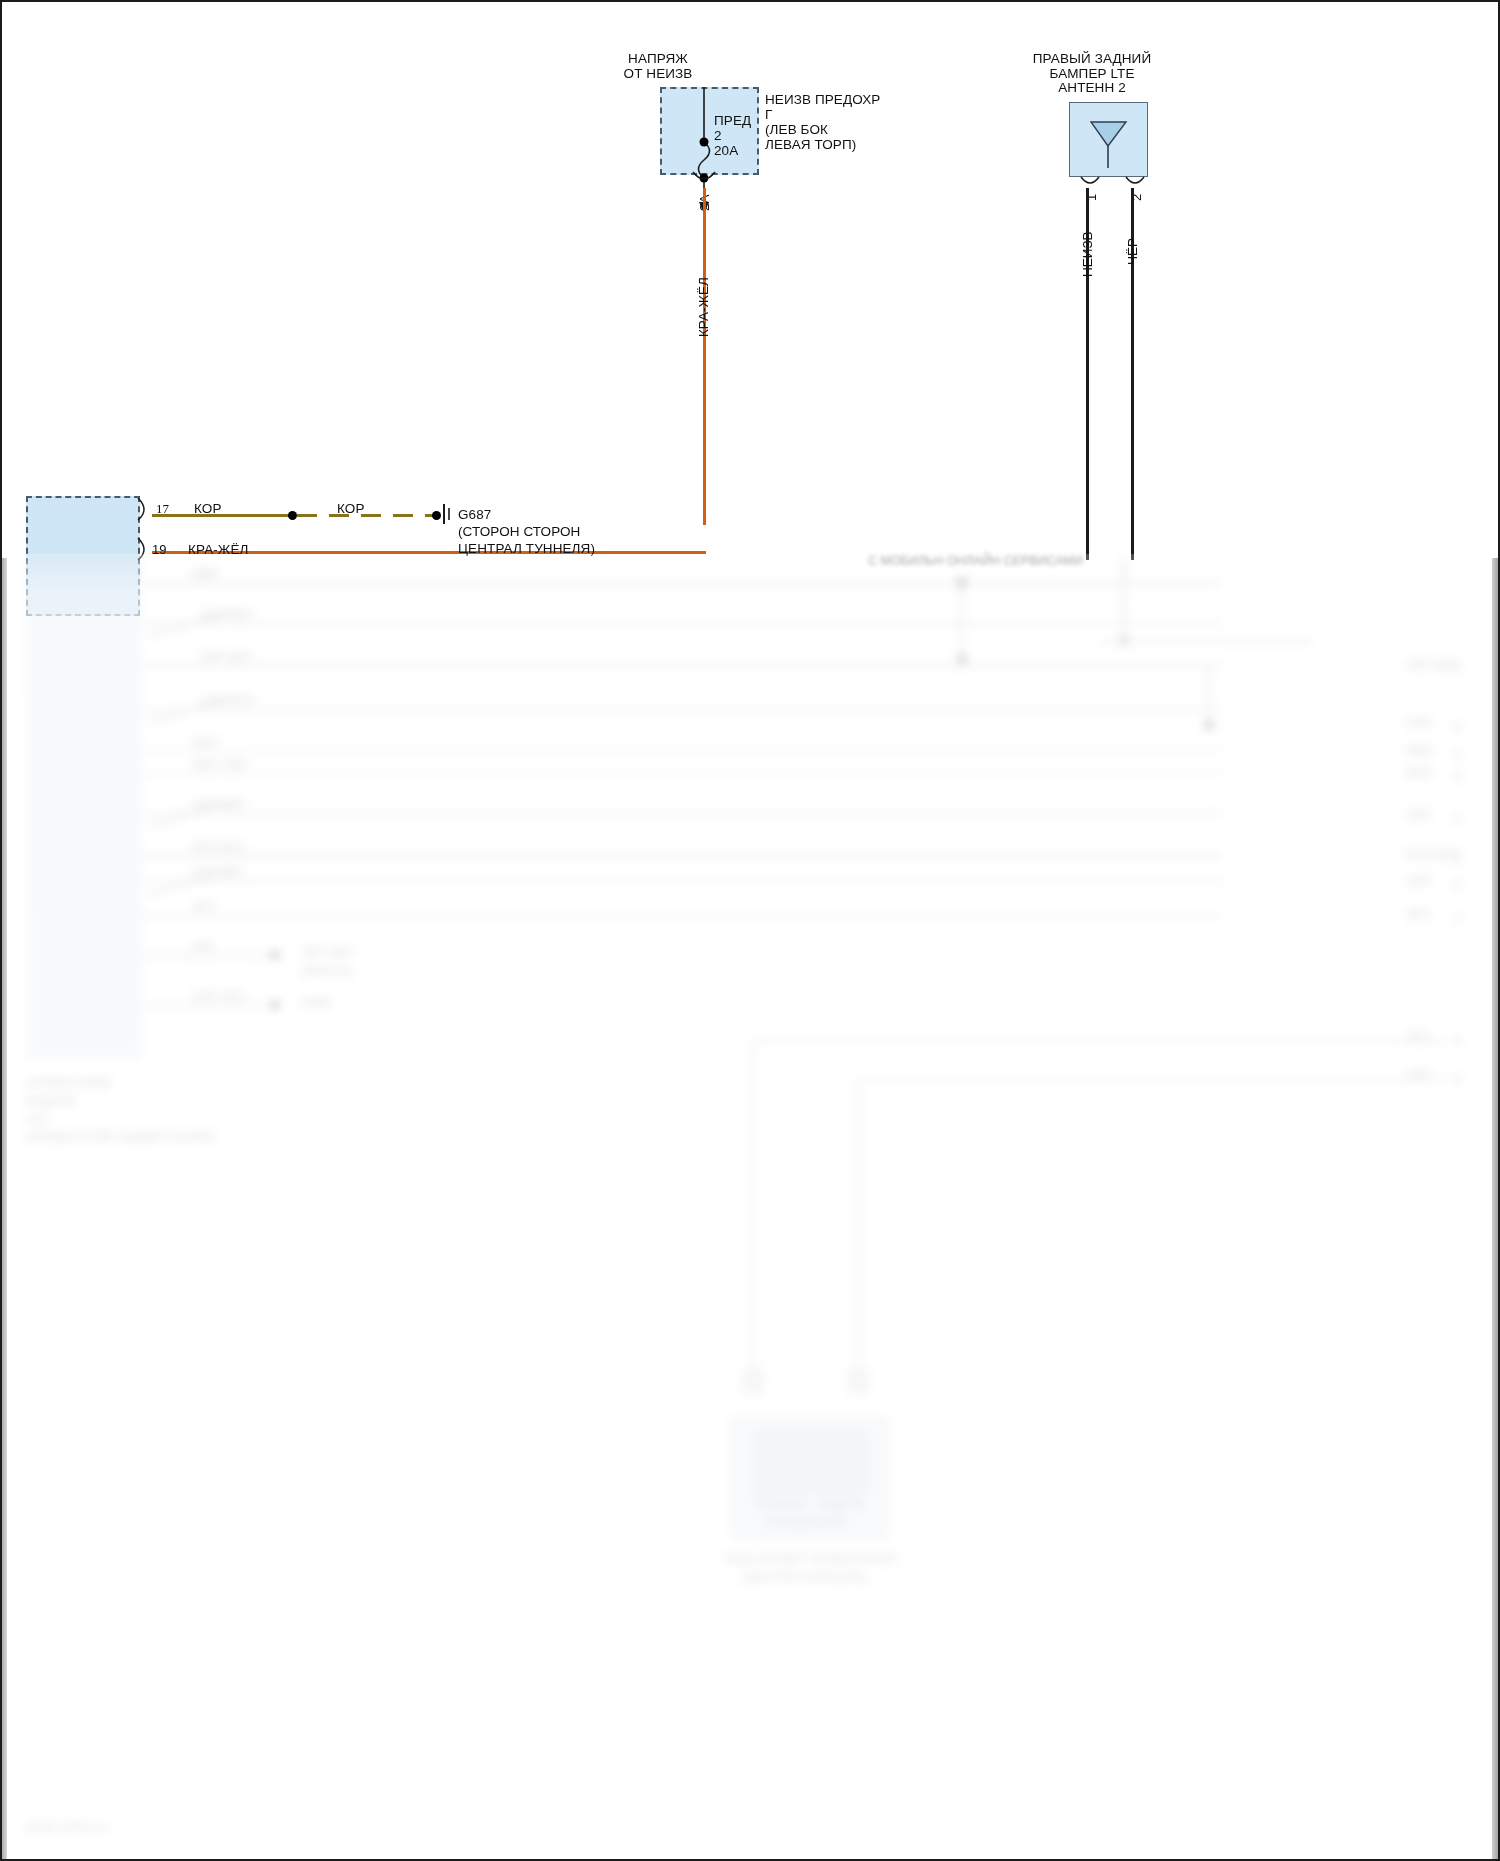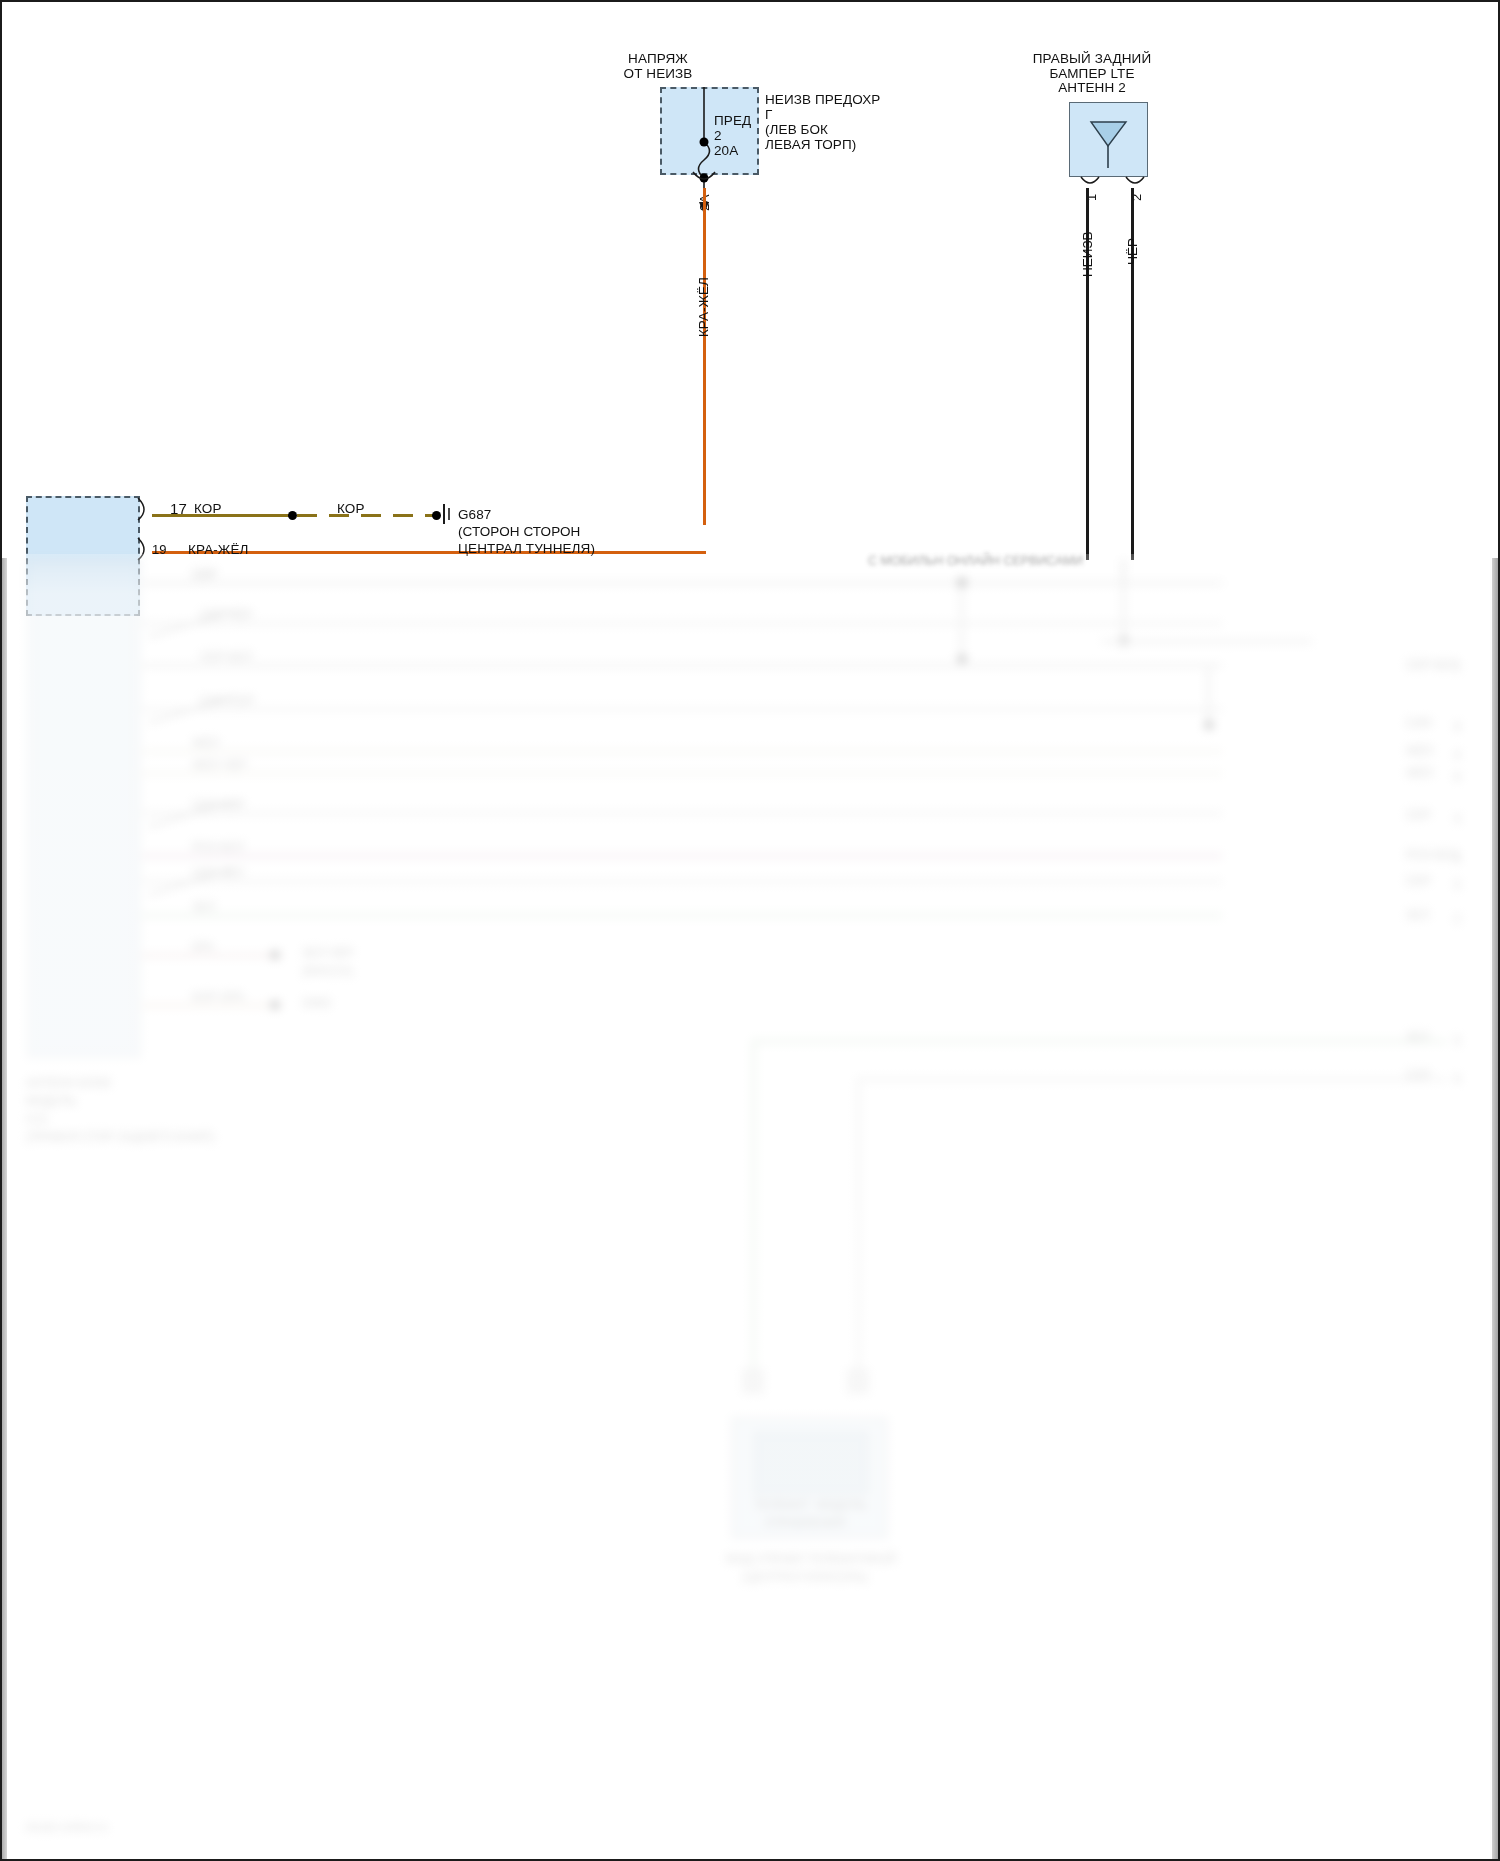--- a/index.html
+++ b/index.html
@@ -165,21 +165,21 @@
   <div class="wire" style="left:1129px;top:186px;width:3px;height:372px;background:#1a1a1a;"></div>
   <div class="vlbl" style="left:1123px;top:263px;">ЧЁР</div>
 
   <div class="box-dashed" style="left:24px;top:494px;width:114px;height:120px;"></div>
 
   <svg class="abs" style="left:134px;top:496px;width:26px;height:60px;overflow:visible;">
     <path d="M2 0 q12 12 0 22" fill="none" stroke="#1a1a1a" stroke-width="1.5"></path>
     <path d="M2 40 q12 12 0 22" fill="none" stroke="#1a1a1a" stroke-width="1.5"></path>
   </svg>
 
-  <div class="lbl" style="left:168px;top:499px;font-size:15px;">17</div>
+  <div class="lbl" style="left:154px;top:499px;font-size:13px;font-family:Liberation Serif, serif;">17</div>
   <div class="lbl" style="left:192px;top:499px;">КОР</div>
 
   <div class="lbl" style="left:150px;top:540px;font-size:13px;">19</div>
   <div class="lbl" style="left:186px;top:540px;">КРА-ЖЁЛ</div>
 
   <div class="wire" style="left:150px;top:512px;width:140px;height:3.2px;background:#8a7218;"></div>
   <div class="dot" style="left:286px;top:509px;"></div>
   <div class="wire" style="left:295px;top:512px;width:140px;height:3.2px;
        background:repeating-linear-gradient(to right,#8a7218 0 20px,transparent 20px 32px);"></div>
   <div class="lbl" style="left:335px;top:499px;">КОР</div>

